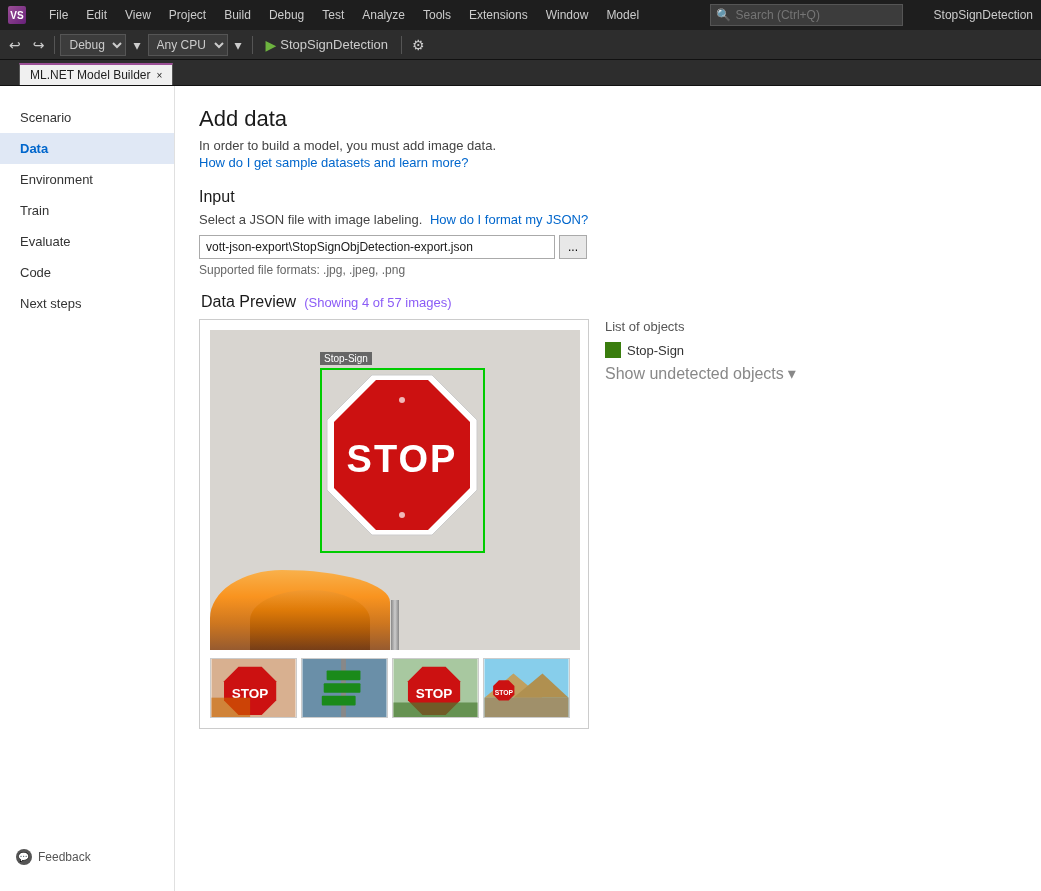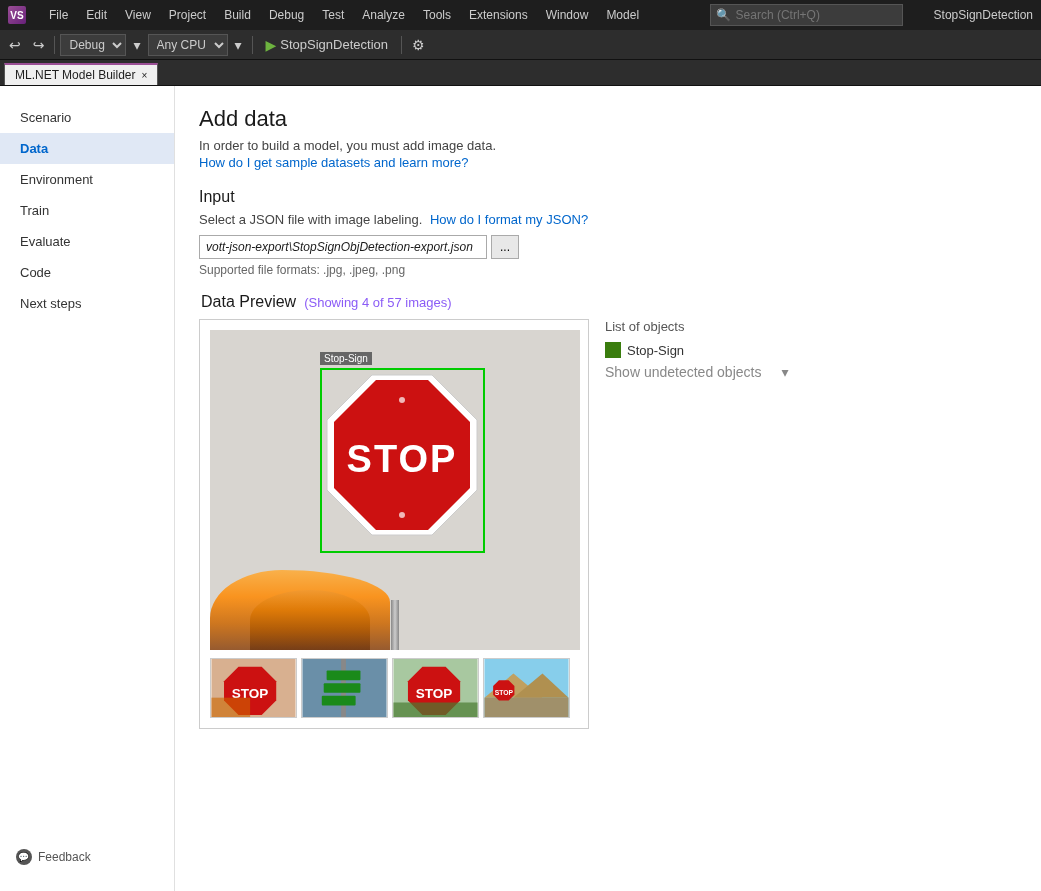--- a/index.html
+++ b/index.html
@@ -69,21 +69,21 @@
       display: flex; align-items: center; gap: 4px; color: #ccc;
     }
     .run-icon { color: #6db33f; font-size: 14px; }
 
     
     .tab-strip {
       background: #2d2d2d;
       height: 26px;
       display: flex;
       align-items: flex-end;
-      padding: 0 4px;
+      padding: 0 19px;
       border-bottom: 1px solid #111;
     }
     .tab {
       background: #1e1e1e;
       color: #ccc;
       font-size: 12px;
       padding: 4px 10px;
       border-top: 1px solid #555;
       border-left: 1px solid #555;
       border-right: 1px solid #555;
@@ -186,23 +186,22 @@
       align-items: center;
       gap: 4px;
       margin-bottom: 4px;
     }
     .file-input {
       font-size: 12px;
       color: #1a1a1a;
       border: 1px solid #aaa;
       padding: 3px 6px;
       background: #fff;
-      width: 288px;
+      width: 356px;
       height: 24px;
-      font-style: italic;
     }
     .browse-btn {
       border: 1px solid #aaa;
       background: #e8e8e8;
       font-size: 12px;
       padding: 2px 8px;
       cursor: pointer;
       height: 24px;
     }
     .format-hint {
@@ -337,26 +336,26 @@
     }
     .object-color {
       width: 16px; height: 16px;
       background: #3a7d0e;
     }
     .object-label {
       font-size: 13px;
       color: #333;
     }
     .show-undetected {
-      font-size: 14px;
+      font-size: 16px;
       color: #888;
       cursor: pointer;
       display: flex;
       align-items: center;
-      gap: 20px;
+      gap: 4px;
       margin-top: 4px;
       justify-content: flex-end;
     }
   </style>
 </head>
 <body>
 
 <div class="titlebar">
   <div class="titlebar-logo">
     <span>VS</span>

